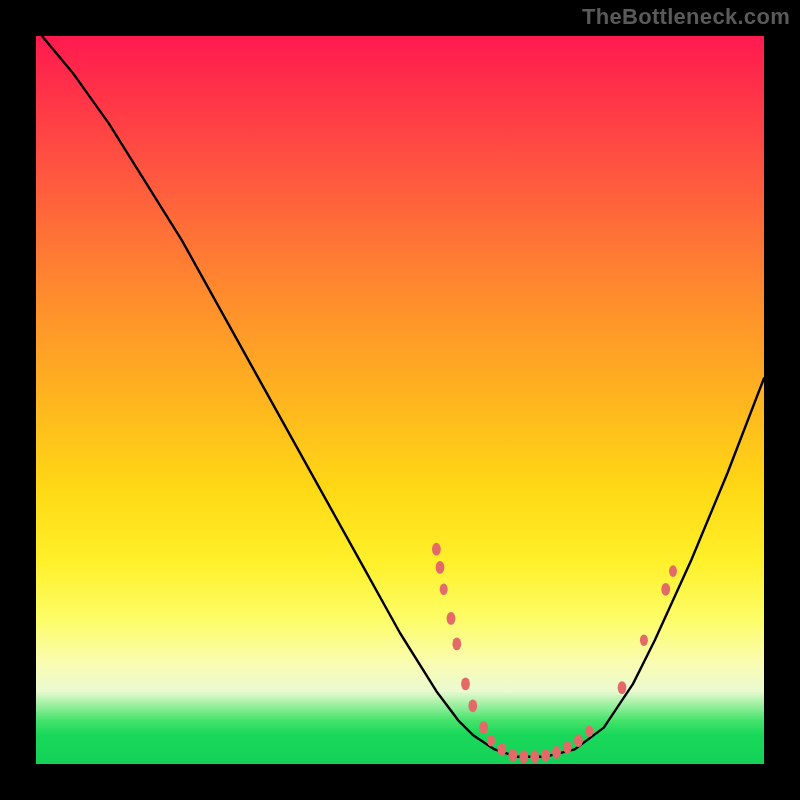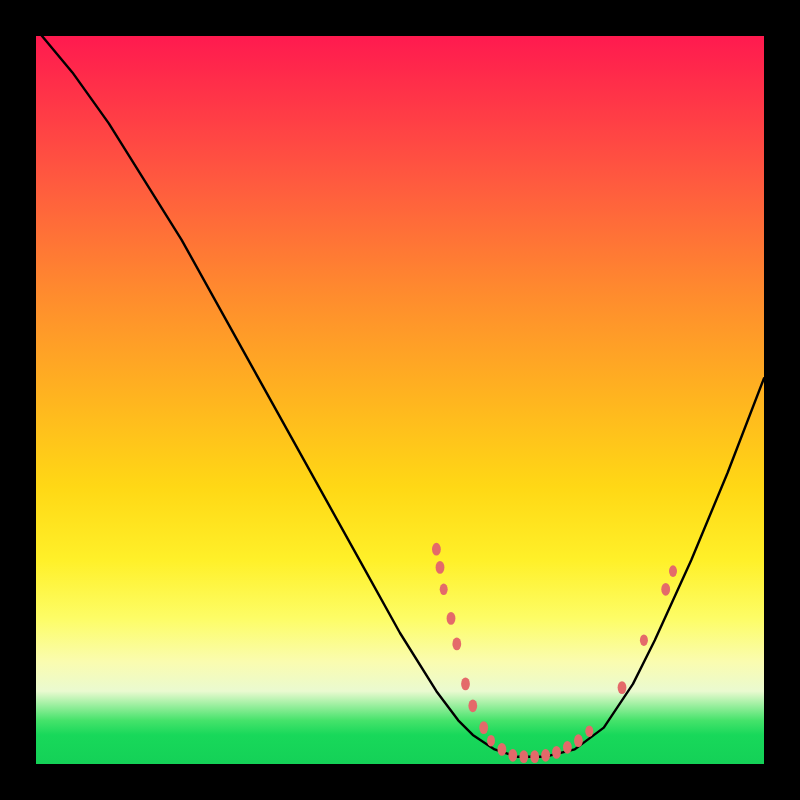--- a/index.html
+++ b/index.html
@@ -69,20 +69,21 @@
   .dot {
     fill: #e46a6a;
     stroke: none;
   }
 </style>
 </head>
 <body>
 
 <div class="frame">
 
+  <div class="watermark">TheBottleneck.com</div>
 
   <div class="plot-area">
     <svg class="curve" viewBox="0 0 728 728">
       <path class="curve-path" d="M0.0 -7.3 L36.4 36.4 L72.8 87.4 L109.2 145.6 L145.6 203.8 L182.0 269.4 L218.4 334.9 L254.8 400.4 L291.2 465.9 L327.6 531.4 L364.0 597.0 L400.4 655.2 L422.2 684.3 L436.8 698.9 L458.6 713.4 L480.5 720.7 L509.6 720.7 L538.7 713.4 L567.8 691.6 L597.0 647.9 L618.8 604.2 L655.2 524.2 L691.6 436.8 L728.0 342.2"></path>
       <g>
           <ellipse cx="400.4" cy="513.2" rx="4.4" ry="6.4" class="dot"></ellipse>
           <ellipse cx="404.0" cy="531.4" rx="4.4" ry="6.4" class="dot"></ellipse>
           <ellipse cx="407.7" cy="553.3" rx="4.0" ry="5.8" class="dot"></ellipse>
           <ellipse cx="415.0" cy="582.4" rx="4.4" ry="6.4" class="dot"></ellipse>
           <ellipse cx="420.8" cy="607.9" rx="4.4" ry="6.4" class="dot"></ellipse>

